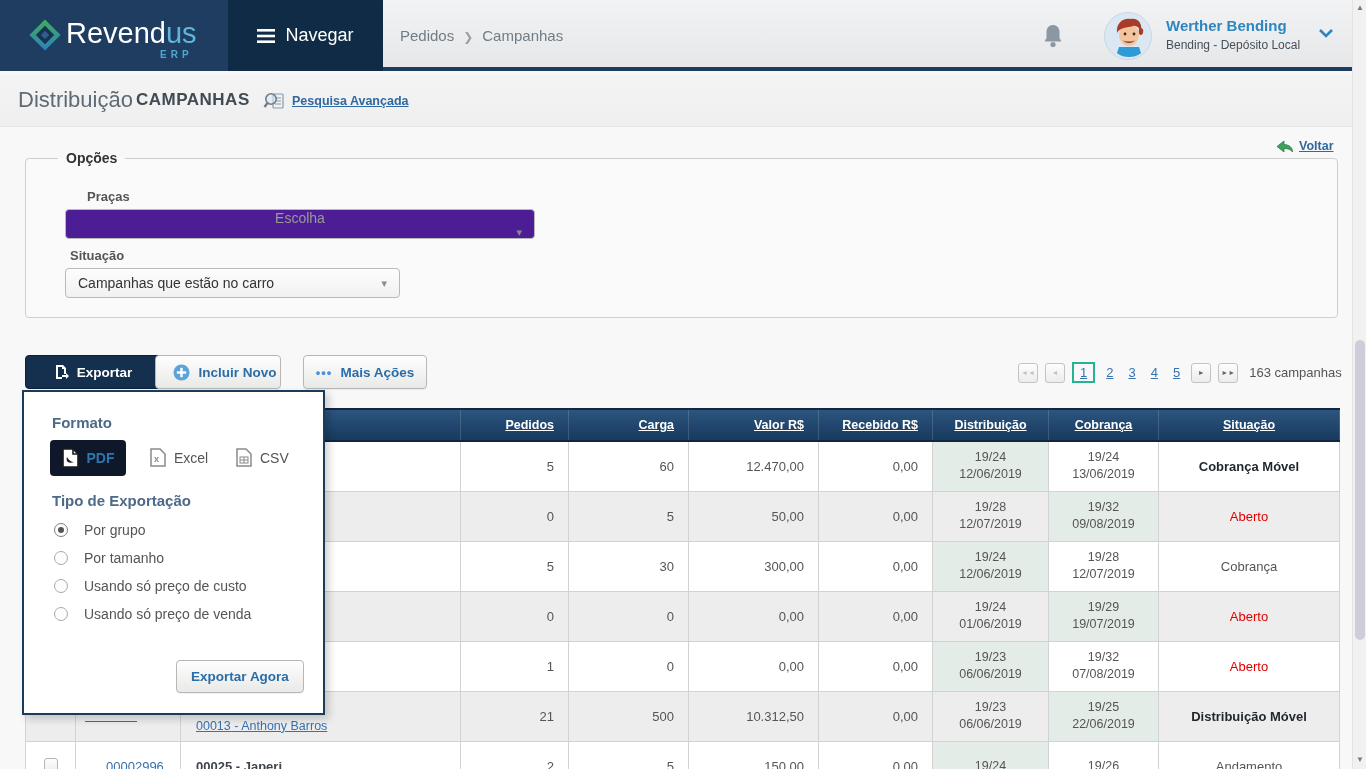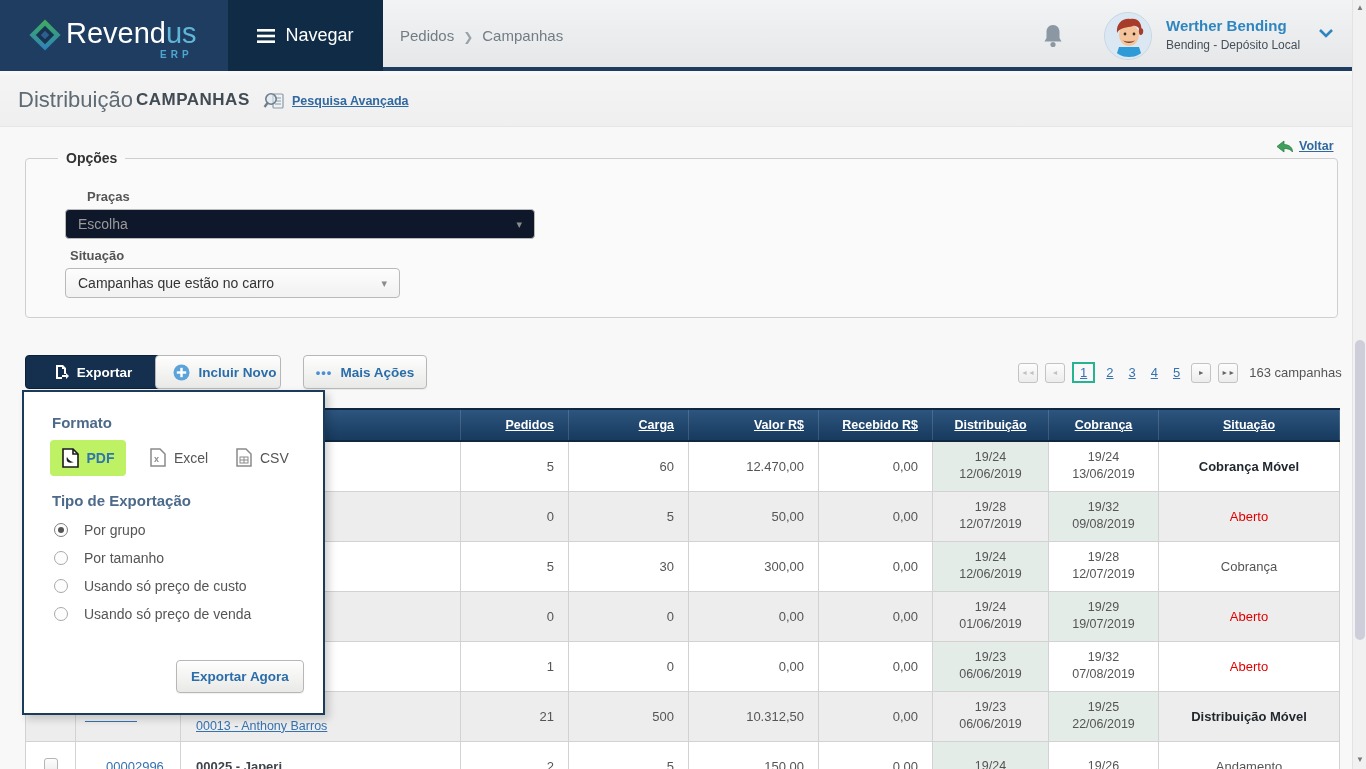--- a/index.html
+++ b/index.html
@@ -39,21 +39,21 @@
   .back-link a { font-size:12.5px; font-weight:bold; color:#3068a0; text-decoration:underline; }
 
   
   .opts { position:absolute; left:25px; top:150px; width:1313px; height:168px;
           border:1px solid #cfcfcf; border-radius:4px; background:#fafafa; }
   .opts legend { margin-left:32px; padding:0 8px; font-size:14px; font-weight:bold; color:#333; }
   .fld-label { position:absolute; font-size:13px; font-weight:bold; color:#555; }
   .select { position:absolute; height:30px; border:1px solid #b9b9b9; border-radius:4px;
             background:linear-gradient(#fdfdfd,#f1f1f1); display:flex; align-items:center;
             padding:0 12px; font-size:14px; color:#333; cursor:pointer; }
-  .select.disabled { background:#0f172a; color:#9a9a9a; }
+  .select.disabled { background:#4c1d95; color:#9a9a9a;flex-direction:column; }
   .select .caret { margin-left:auto; color:#8b8b8b; font-size:11px; }
   .btn { display:flex; align-items:center; justify-content:center; gap:8px;
          border:1px solid #b7b7b7; border-radius:4px;
          background:linear-gradient(#fefefe,#e9e9e7); color:#2a6da9; font-weight:bold;
          font-size:13.5px; cursor:pointer; box-shadow:0 1px 1px rgba(0,0,0,.06); }
 
   
   .btn-export { position:absolute; left:25px; top:355px; width:136px; height:34px;
                 background:#14304e; border:1px solid #0d2238; border-radius:4px; color:#fff;
                 display:flex; align-items:center; justify-content:center; gap:8px;
@@ -97,21 +97,21 @@
               border-radius:3px; background:linear-gradient(#fdfdfd,#eeeeee); cursor:pointer; }
   .peek-link { display:inline-block; width:52px; height:15px;
                border-bottom:1px solid #3572b0; margin-left:-21px; cursor:pointer; }
 
   
   .popup { position:absolute; left:22px; top:390px; width:303px; height:325px; background:#fff;
            border:2px solid #1c3a5a; box-shadow:4px 4px 8px rgba(0,0,0,.18); z-index:20; }
   .popup h3 { font-size:15px; font-weight:bold; color:#4d6a8a; }
   .pop-format-h { position:absolute; left:28px; top:22px; }
   .fmt { position:absolute; display:flex; align-items:center; gap:8px; cursor:pointer; font-size:14px; color:#555; }
-  .fmt-pdf { left:26px; top:48px; width:76px; height:36px; background:#bef264; border-radius:4px;
+  .fmt-pdf { left:26px; top:48px; width:76px; height:36px; background:#0f172a; border-radius:4px;
              justify-content:center; color:#2e76ad; font-weight:bold;align-items:center; }
   .fmt-xls { left:126px; top:56px; }
   .fmt-csv { left:212px; top:56px; }
   .pop-type-h { position:absolute; left:28px; top:100px; }
   .radio-row { position:absolute; left:30px; display:flex; align-items:center; gap:16px;
                font-size:14px; color:#555; cursor:pointer; }
   .radio { width:14px; height:14px; border-radius:50%; border:1px solid #a9a9a9;
            background:#fdfdfd; position:relative; }
   .radio.sel { border-color:#7d7d7d; }
   .radio.sel::after { content:""; position:absolute; left:3px; top:3px; width:6px; height:6px;

